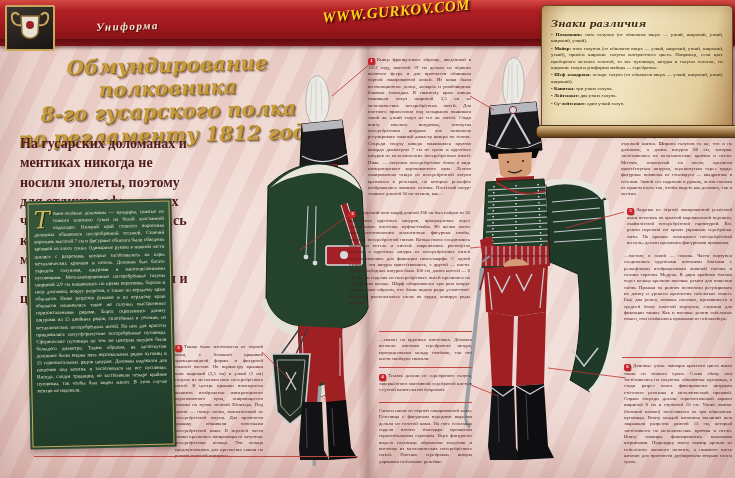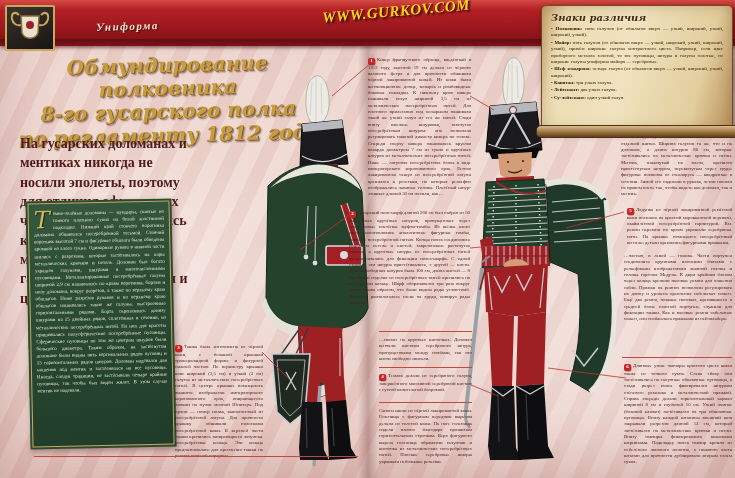--- a/index.html
+++ b/index.html
@@ -43,21 +43,21 @@
     padding:9px 8px;box-sizing:border-box;}
   #article-box .body{font-size:5px;line-height:1.42;color:#e9e4c6;text-align:justify;}
   #article-box .dropcap{float:left;font-size:24px;line-height:.8;color:#d8b85c;font-style:italic;
     font-family:"DejaVu Serif",serif;margin:1px 3px 0 0;text-shadow:1px 1px 1px #10210f;}
 
   
   #scroll{right:2px;top:5px;width:192px;height:126px;z-index:6;
     background:linear-gradient(105deg,#caa873 0%,#ecdcb2 12%,#f0e3bf 45%,#e2cd9c 80%,#b8915c 100%);
     border:1px solid #6d4a24;border-radius:5px;
     box-shadow:2px 3px 6px rgba(50,10,10,.55),inset 0 0 14px rgba(120,80,30,.35);
-    padding:6px 9px;box-sizing:border-box;}
+    padding:12px 9px;box-sizing:border-box;}
   #scroll .roll{position:absolute;left:-6px;bottom:-8px;width:202px;height:11px;border-radius:5px;
     background:linear-gradient(180deg,#d9bd8a,#8a6132 70%,#5f3f1c);border:1px solid #4c3114;}
   #scroll h3{margin:0 0 3px 0;font-size:10px;font-style:italic;color:#45290f;
     font-family:"DejaVu Serif",serif;text-shadow:.5px .5px 0 rgba(255,255,255,.4);}
   #scroll .it{font-size:4.9px;line-height:1.3;color:#33200c;margin-bottom:1px;text-align:justify;}
   #scroll .it b{color:#241506;}
   #scroll .it::before{content:"• ";color:#241506;}
 
   
   .ann{position:absolute;z-index:5;font-size:4.8px;line-height:1.32;color:#4e1d1d;text-align:justify;}

